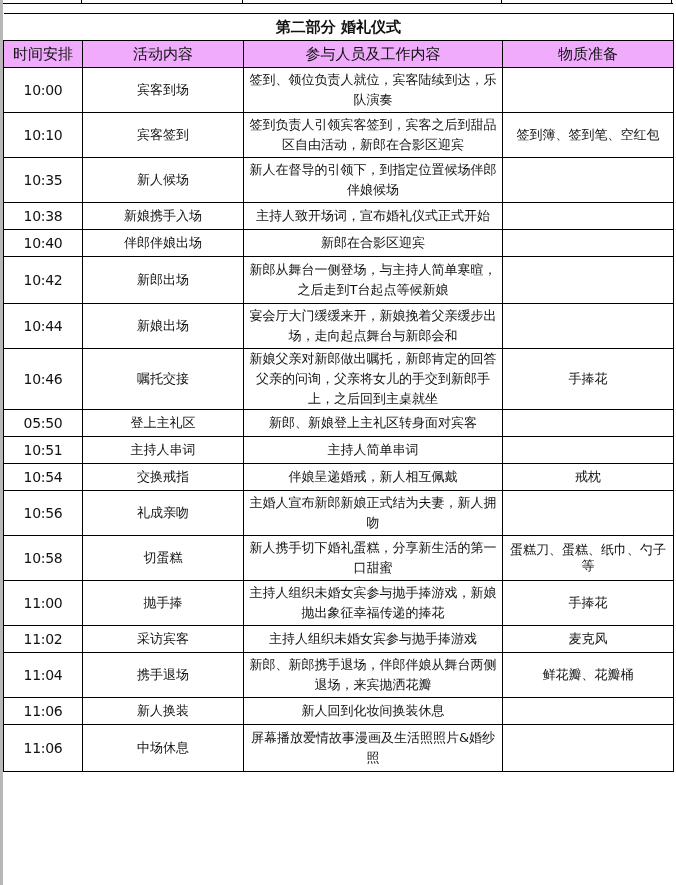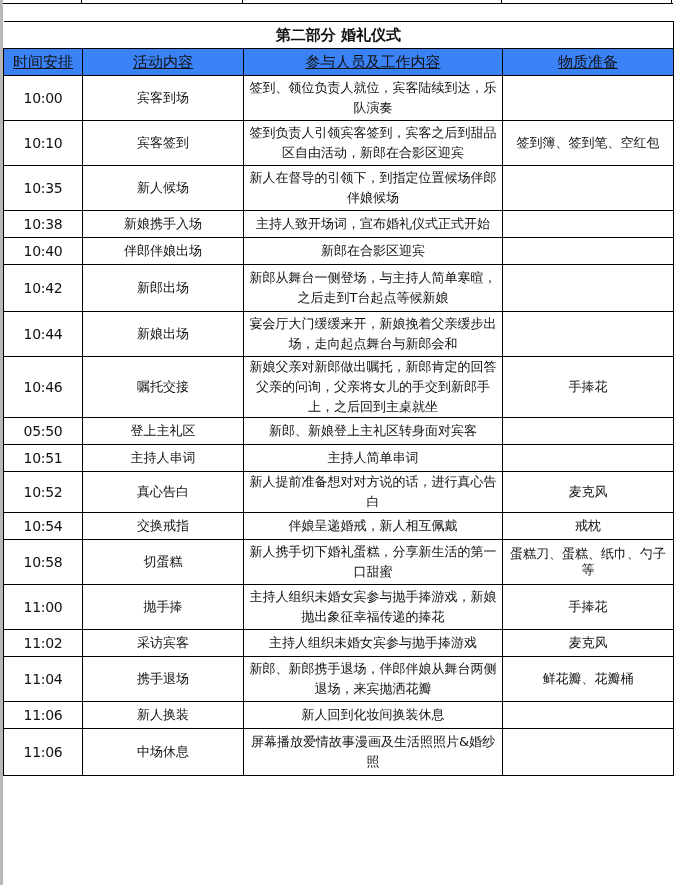--- a/index.html
+++ b/index.html
@@ -34,21 +34,21 @@
     .top-stub .cut {
       position: absolute;
       top: 0;
       height: 3px;
       width: 1px;
       background: #000;
     }
     table.schedule {
       position: absolute;
       left: 3px;
-      top: 21px;
+      top: 13px;
       width: 670px;
       border-collapse: collapse;
       table-layout: fixed;
     }
     table.schedule td, table.schedule th {
       border: 1px solid #000;
       text-align: center;
       vertical-align: middle;
       padding: 0 3px;
       font-weight: normal;
@@ -56,24 +56,23 @@
       line-height: 16px;
       overflow: hidden;
     }
     table.schedule .title-cell {
       height: 26px;
       font-size: 15px;
       font-weight: bold;
       border-left: none;
     }
     table.schedule th.hdr {
-      background: #3b82f6;
+      background: #f0abfc;
       height: 26px;
       font-size: 15px;
-      text-decoration: underline;
     }
     table.schedule td.time {
       font-size: 14px;
       letter-spacing: -0.3px;
       margin-left: 8px;
     }
     table.schedule td.desc {
       font-size: 13px;
       line-height: 20px;
       padding: 0 4px;
@@ -175,32 +174,32 @@
       <td class="desc">新郎、新娘登上主礼区转身面对宾客</td>
       <td></td>
     </tr>
     <tr class="h27">
       <td class="time">10:51</td>
       <td>主持人串词</td>
       <td class="desc">主持人简单串词</td>
       <td></td>
     </tr>
     <tr class="h27">
-      <td class="time">10:52</td>
-      <td>真心告白</td>
-      <td class="desc">新人提前准备想对对方说的话，进行真心告白</td>
-      <td>麦克风</td>
-    </tr>
-    <tr class="h27">
       <td class="time">10:54</td>
       <td>交换戒指</td>
       <td class="desc">伴娘呈递婚戒，新人相互佩戴</td>
       <td>戒枕</td>
     </tr>
     <tr class="h45">
+      <td class="time">10:56</td>
+      <td>礼成亲吻</td>
+      <td class="desc">主婚人宣布新郎新娘正式结为夫妻，新人拥吻</td>
+      <td></td>
+    </tr>
+    <tr class="h45">
       <td class="time">10:58</td>
       <td>切蛋糕</td>
       <td class="desc">新人携手切下婚礼蛋糕，分享新生活的第一口甜蜜</td>
       <td>蛋糕刀、蛋糕、纸巾、勺子等</td>
     </tr>
     <tr class="h45">
       <td class="time">11:00</td>
       <td>抛手捧</td>
       <td class="desc">主持人组织未婚女宾参与抛手捧游戏，新娘抛出象征幸福传递的捧花</td>
       <td>手捧花</td>

